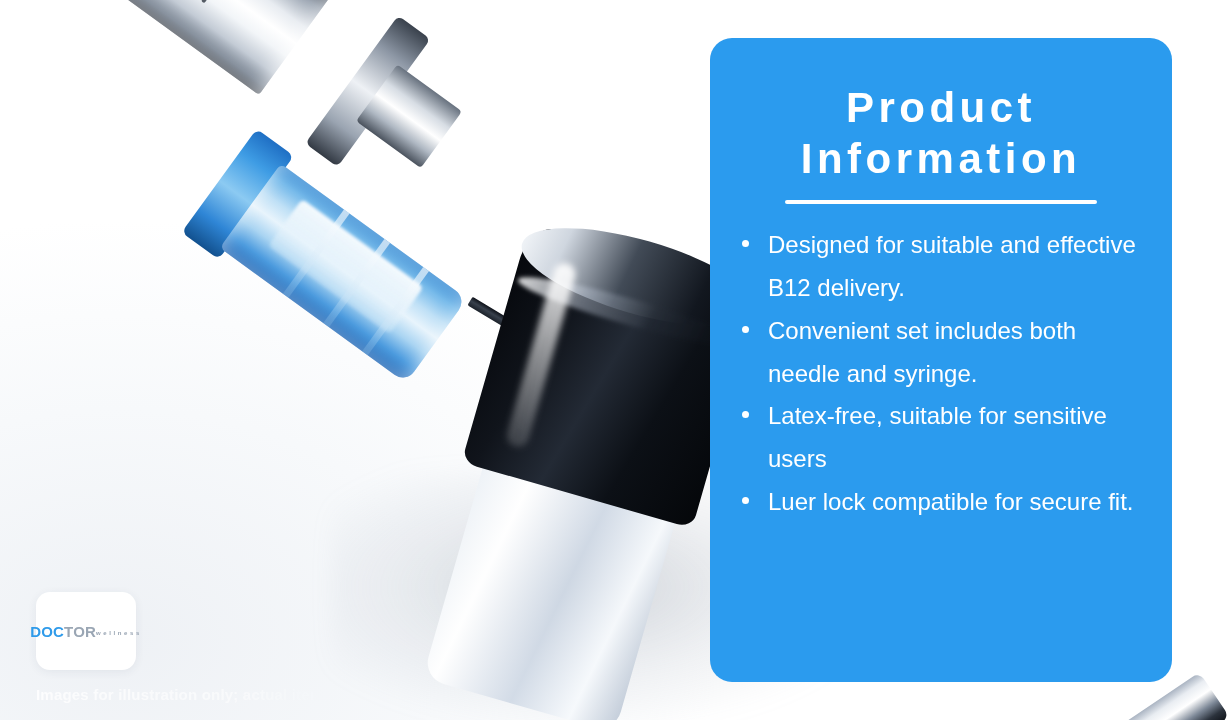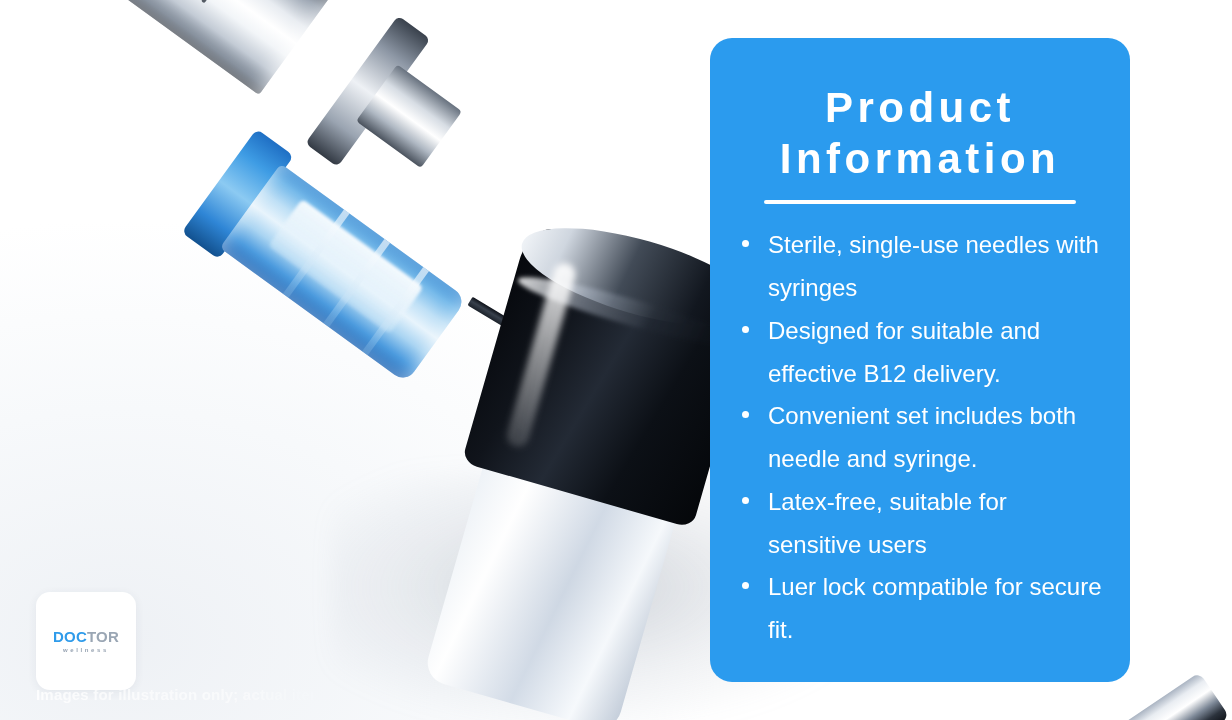--- a/index.html
+++ b/index.html
@@ -171,25 +171,25 @@
     width:330px; height:54px;
     border-radius:8px;
     background:linear-gradient(180deg,
       #aab4c2 0%, #e9edf2 18%, #ffffff 38%,
       #7c8796 62%, #2b323c 82%, #11151b 100%);
   }
 
   
   .logo-badge {
     position:absolute; left:36px; top:592px;
-    width:100px; height:98px;
+    width:100px; height:78px;
     background:#ffffff;
     border-radius:14px;
     box-shadow:0 2px 10px rgba(40,60,90,.07);
-    display:flex; flex-direction:column;
+    display:flex; flex-direction:row;
     align-items:center; justify-content:center;
   }
   .logo-main {
     font-size:15px; font-weight:700;
     letter-spacing:.2px; line-height:1;
     white-space:nowrap;
   }
   .logo-main .b { color:#2f9bea; }
   .logo-main .g { color:#9aa6b4; }
   .logo-sub {
@@ -209,21 +209,21 @@
     white-space:nowrap;
     -webkit-mask-image:linear-gradient(90deg, rgba(0,0,0,.85) 0%, rgba(0,0,0,.55) 52%, rgba(0,0,0,.10) 74%, rgba(0,0,0,0) 88%);
     mask-image:linear-gradient(90deg, rgba(0,0,0,.85) 0%, rgba(0,0,0,.55) 52%, rgba(0,0,0,.10) 74%, rgba(0,0,0,0) 88%);
     opacity:.95;
   }
 
   
   .info-card {
     position:absolute;
     left:710px; top:38px;
-    width:420px; height:644px;
+    width:462px; height:644px;
     background:#2b9bee;
     border-radius:22px;
     padding:44px 26px 0 26px;
   }
   .card-title {
     color:#ffffff;
     font-size:42px;
     font-weight:700;
     line-height:1.22;
     text-align:center;
@@ -314,21 +314,20 @@
 
   <div class="disclaimer">Images for illustration only; actual items may vary</div>
 
   <div class="info-card">
 
     <h1 class="card-title">Product
 Information</h1>
     <div class="divider"></div>
 
     <ul class="bullets">
-      <li><span class="dot"></span><span>Sterile, single-use needles with syringes</span></li>
       <li><span class="dot"></span><span> Designed for suitable and effective B12 delivery.</span></li>
       <li><span class="dot"></span><span> Convenient set includes both needle and syringe.</span></li>
       <li><span class="dot"></span><span> Latex-free, suitable for sensitive users</span></li>
       <li><span class="dot"></span><span> Luer lock compatible for secure fit.</span></li>
     </ul>
   </div>
 
   <div class="sp" style="--s:96px;  left:690px;  top:30px;"></div>
   <div class="sp" style="--s:44px;  left:722px;  top:32px;"></div>
   <div class="sp" style="--s:16px;  left:752px;  top:26px;"></div>

